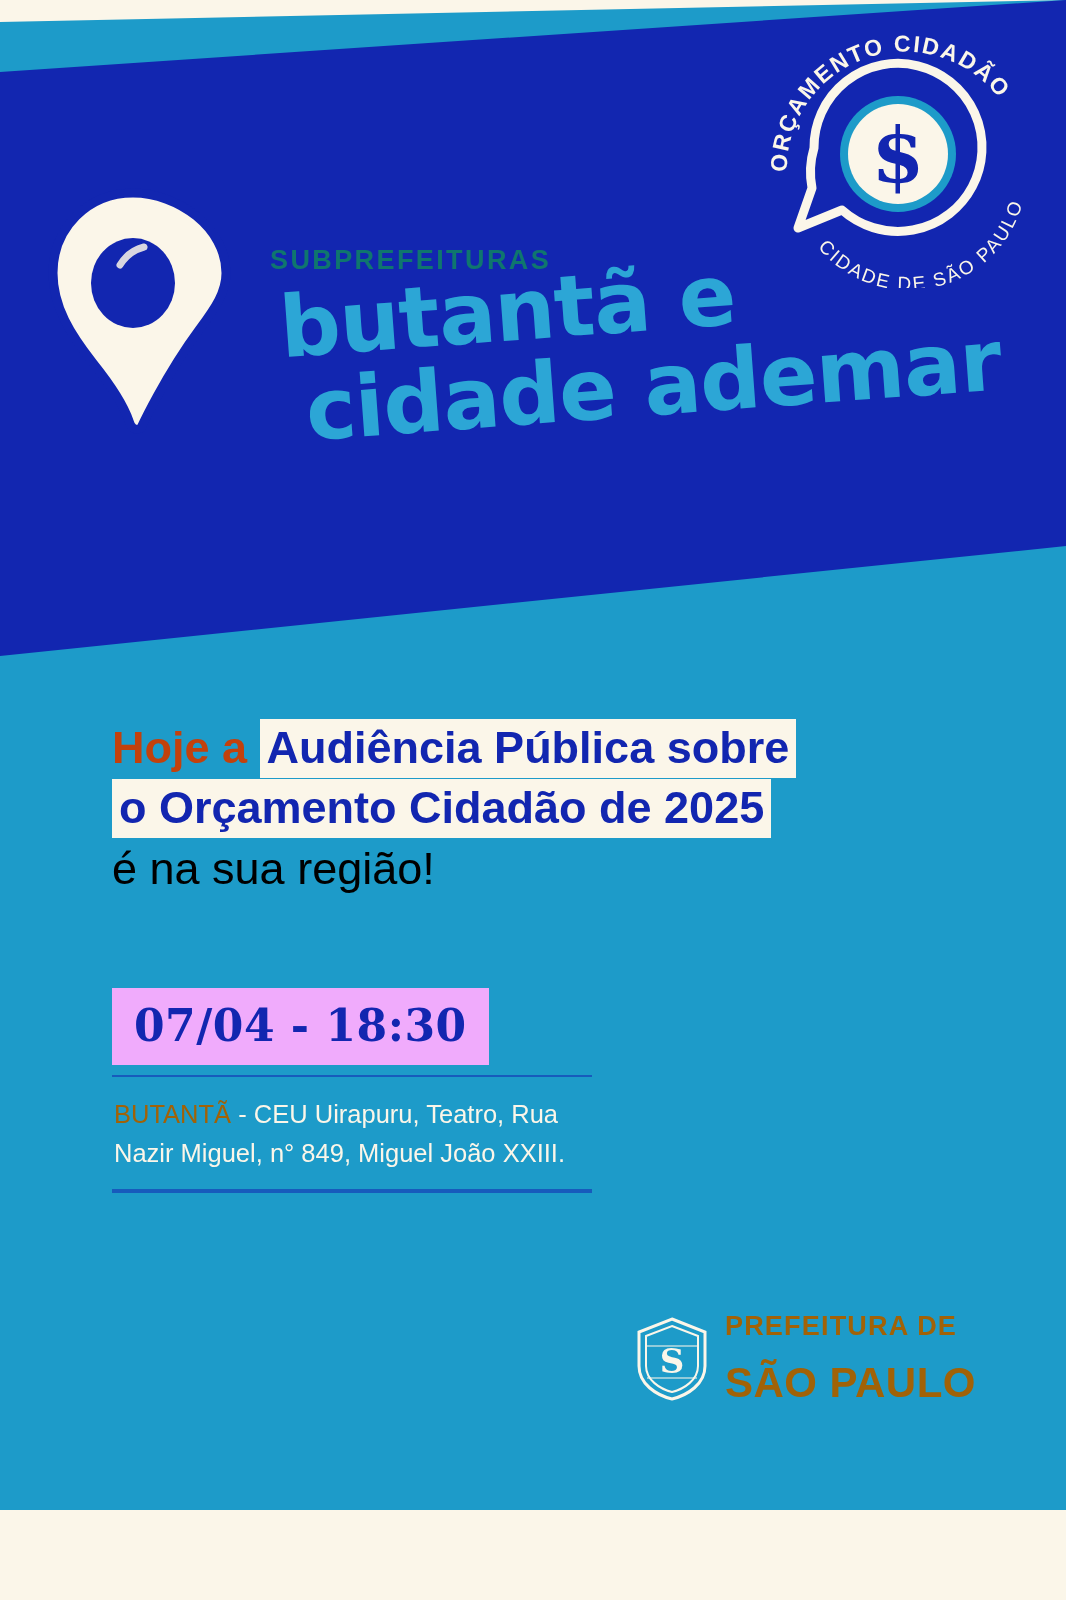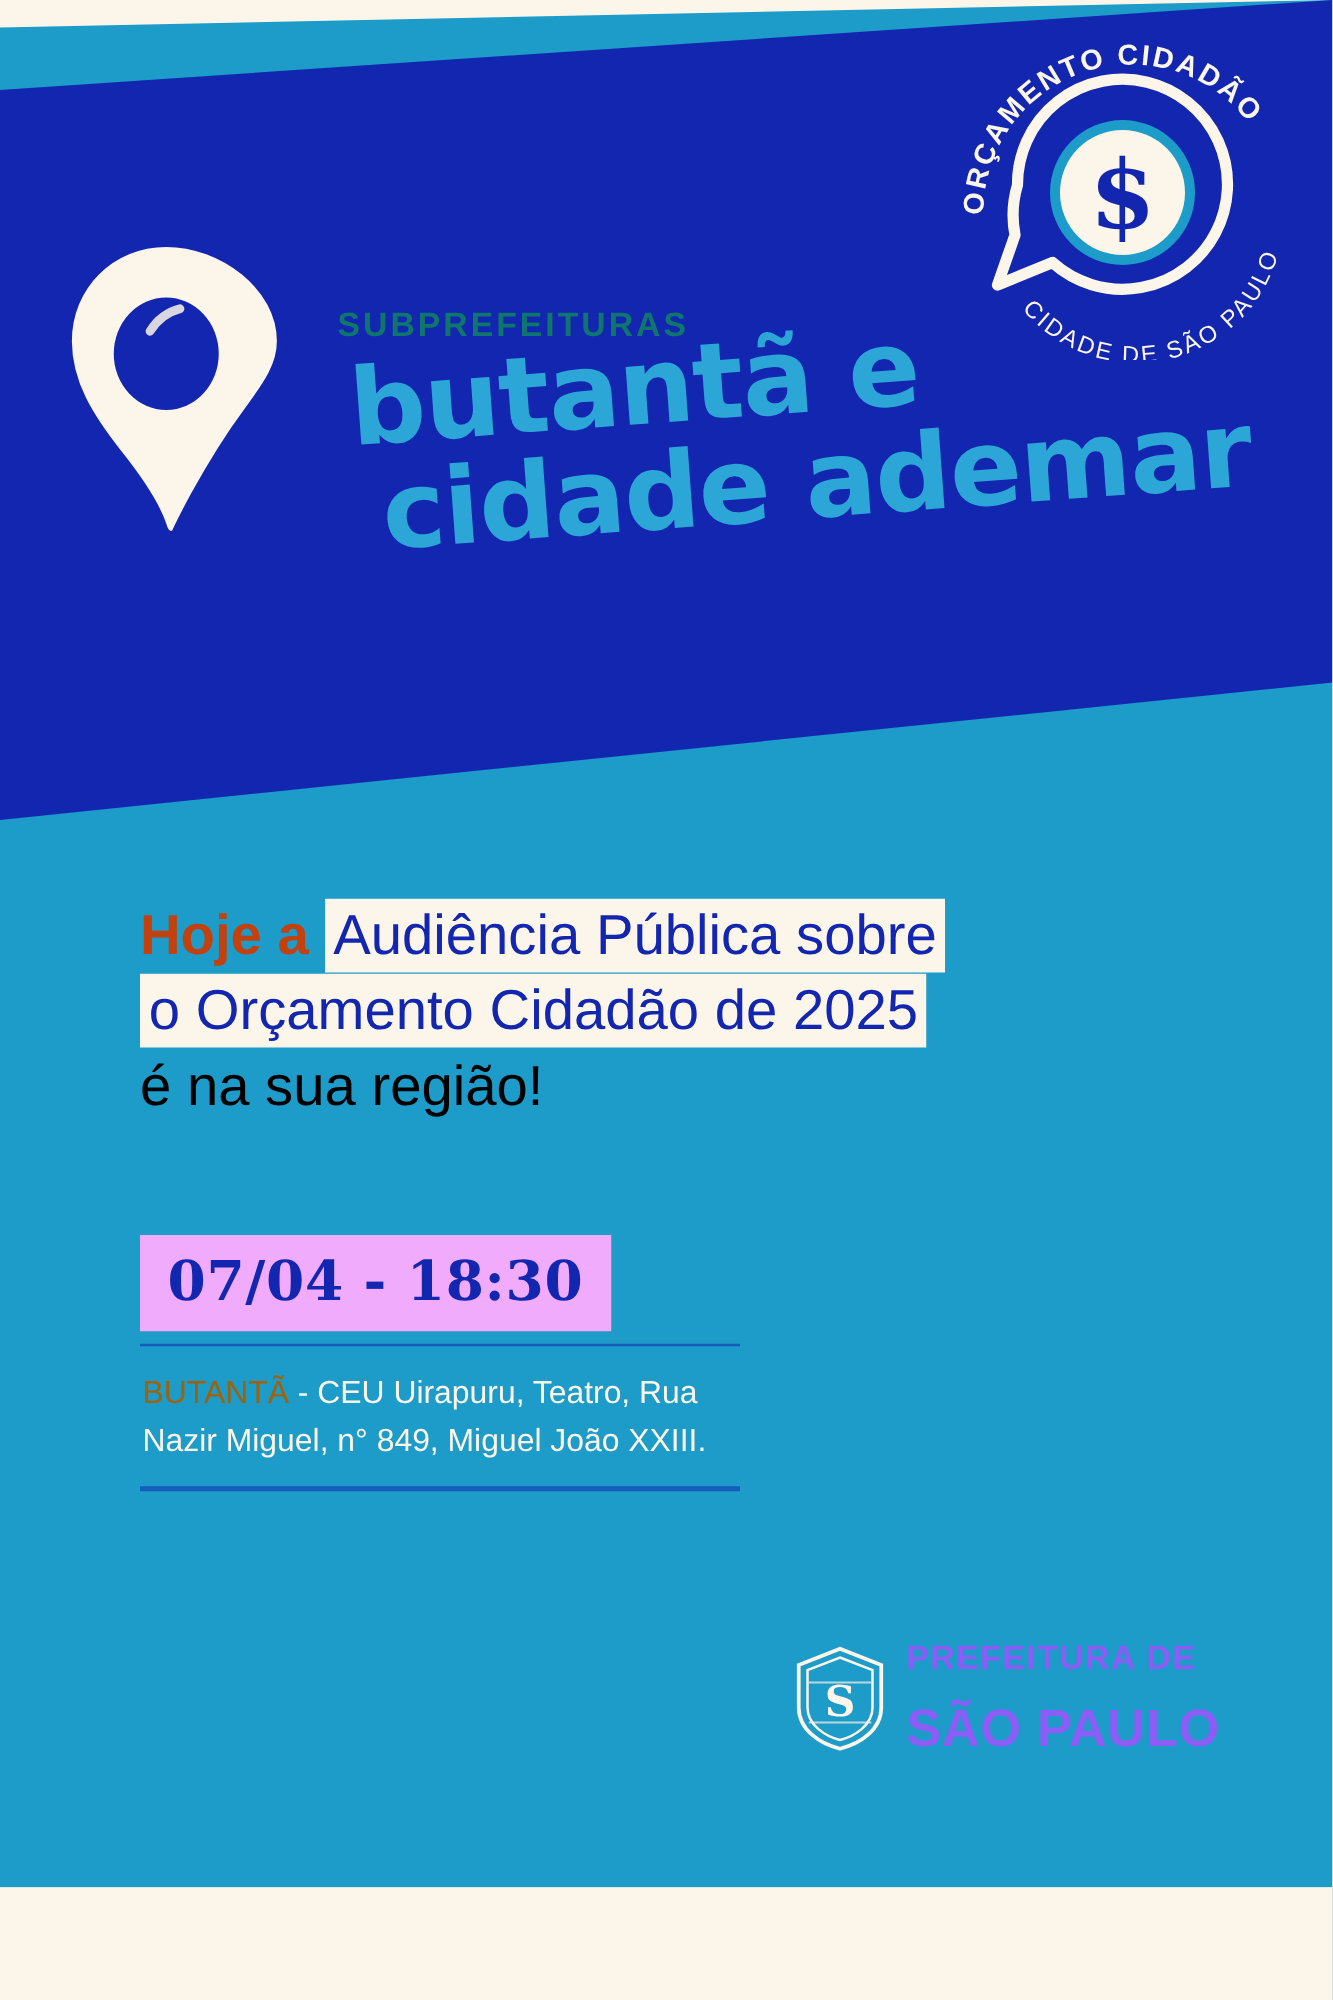--- a/index.html
+++ b/index.html
@@ -108,21 +108,21 @@
     color: #1226B0;
   }
   .message .plain {
     color: #c2410c;
     font-weight: bold;
   }
   .msg-row { display: block; white-space: nowrap; }
   .hl {
     background: #FBF6E9;
     color: #1226B0;
-    font-weight: normal;
+    font-weight: bold;
     padding: 3px 7px 5px 7px;
     box-decoration-break: clone;
     -webkit-box-decoration-break: clone;
   }
   .soft {
     color: #000000;
     font-weight: normal;
   }
 
   
@@ -167,21 +167,21 @@
   .pref {
     position: absolute;
     right: 90px;
     bottom: 196px;
     display: flex;
     align-items: center;
     gap: 16px;
   }
   .pref .crest { width: 74px; height: 86px; }
   .pref .crest svg { display: block; width: 74px; height: 86px; }
-  .pref-text { color: #8b5cf6; line-height: 1.0; }
+  .pref-text { color: #a16207; line-height: 1.0; }
   .pref-text .l1 {
     font-size: 27px;
     font-weight: bold;
     letter-spacing: 1.2px;
   }
   .pref-text .l2 {
     font-size: 42px;
     font-weight: bold;
     letter-spacing: 0.5px;
     margin-top: 22px;

